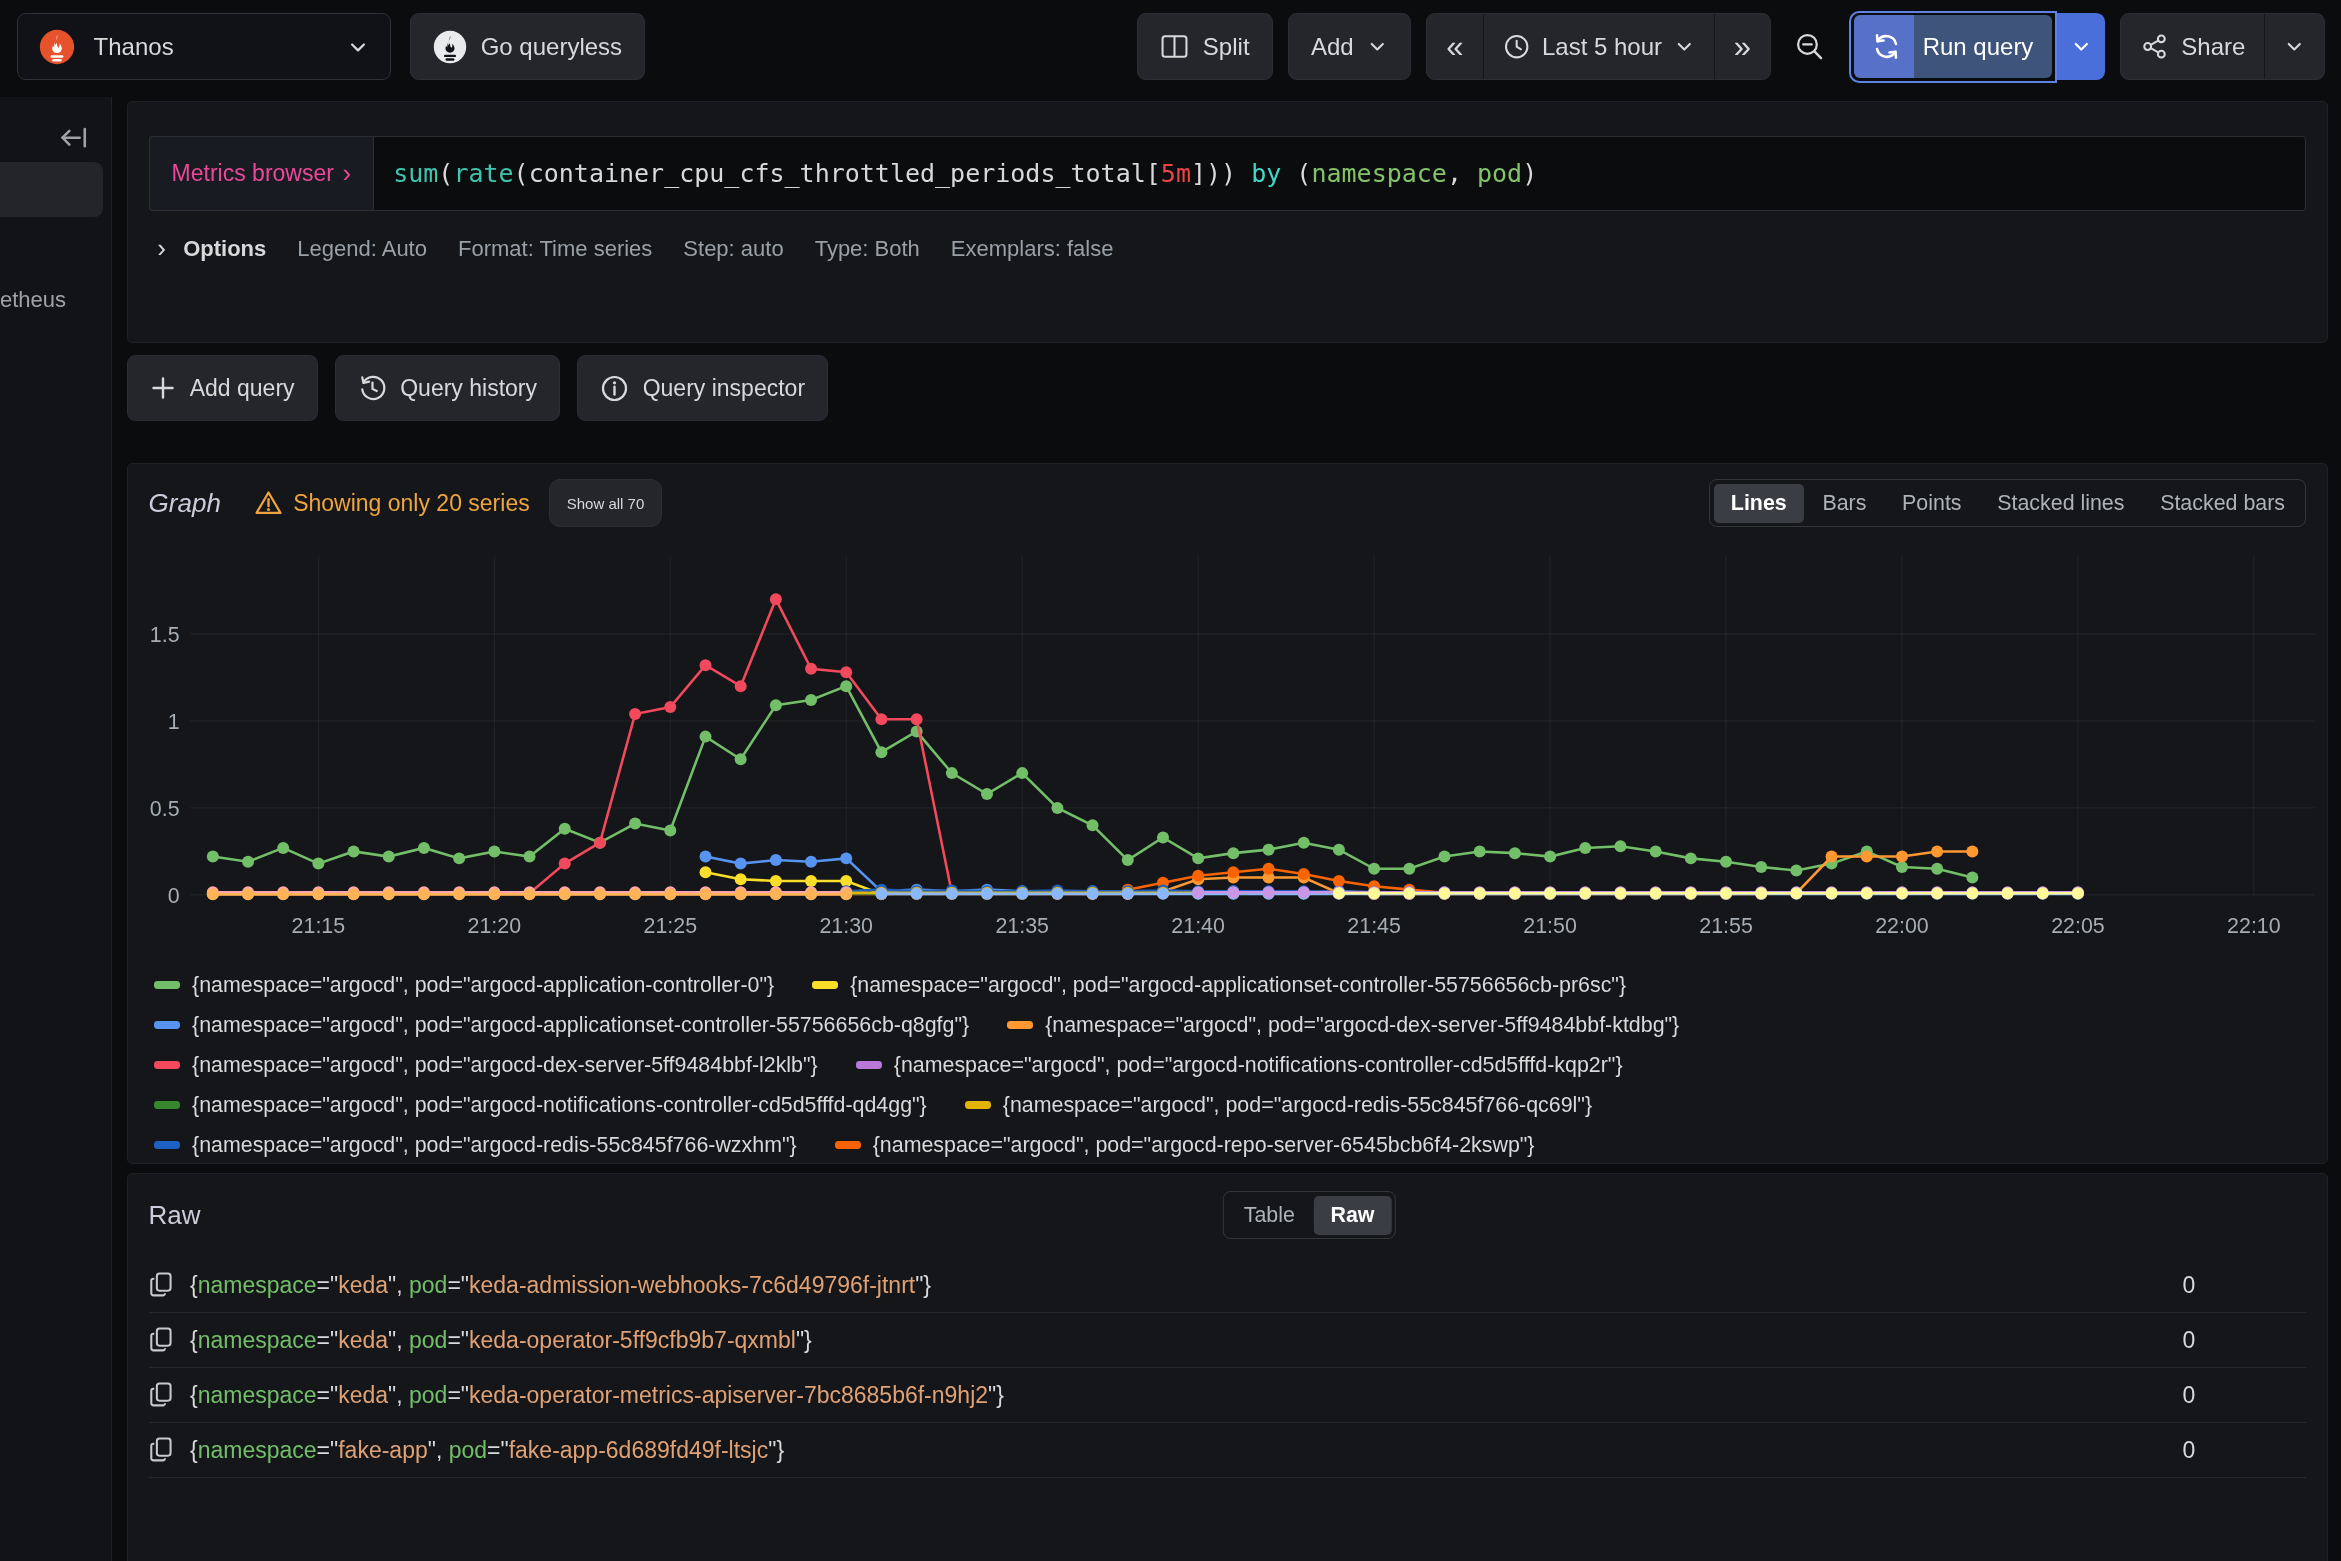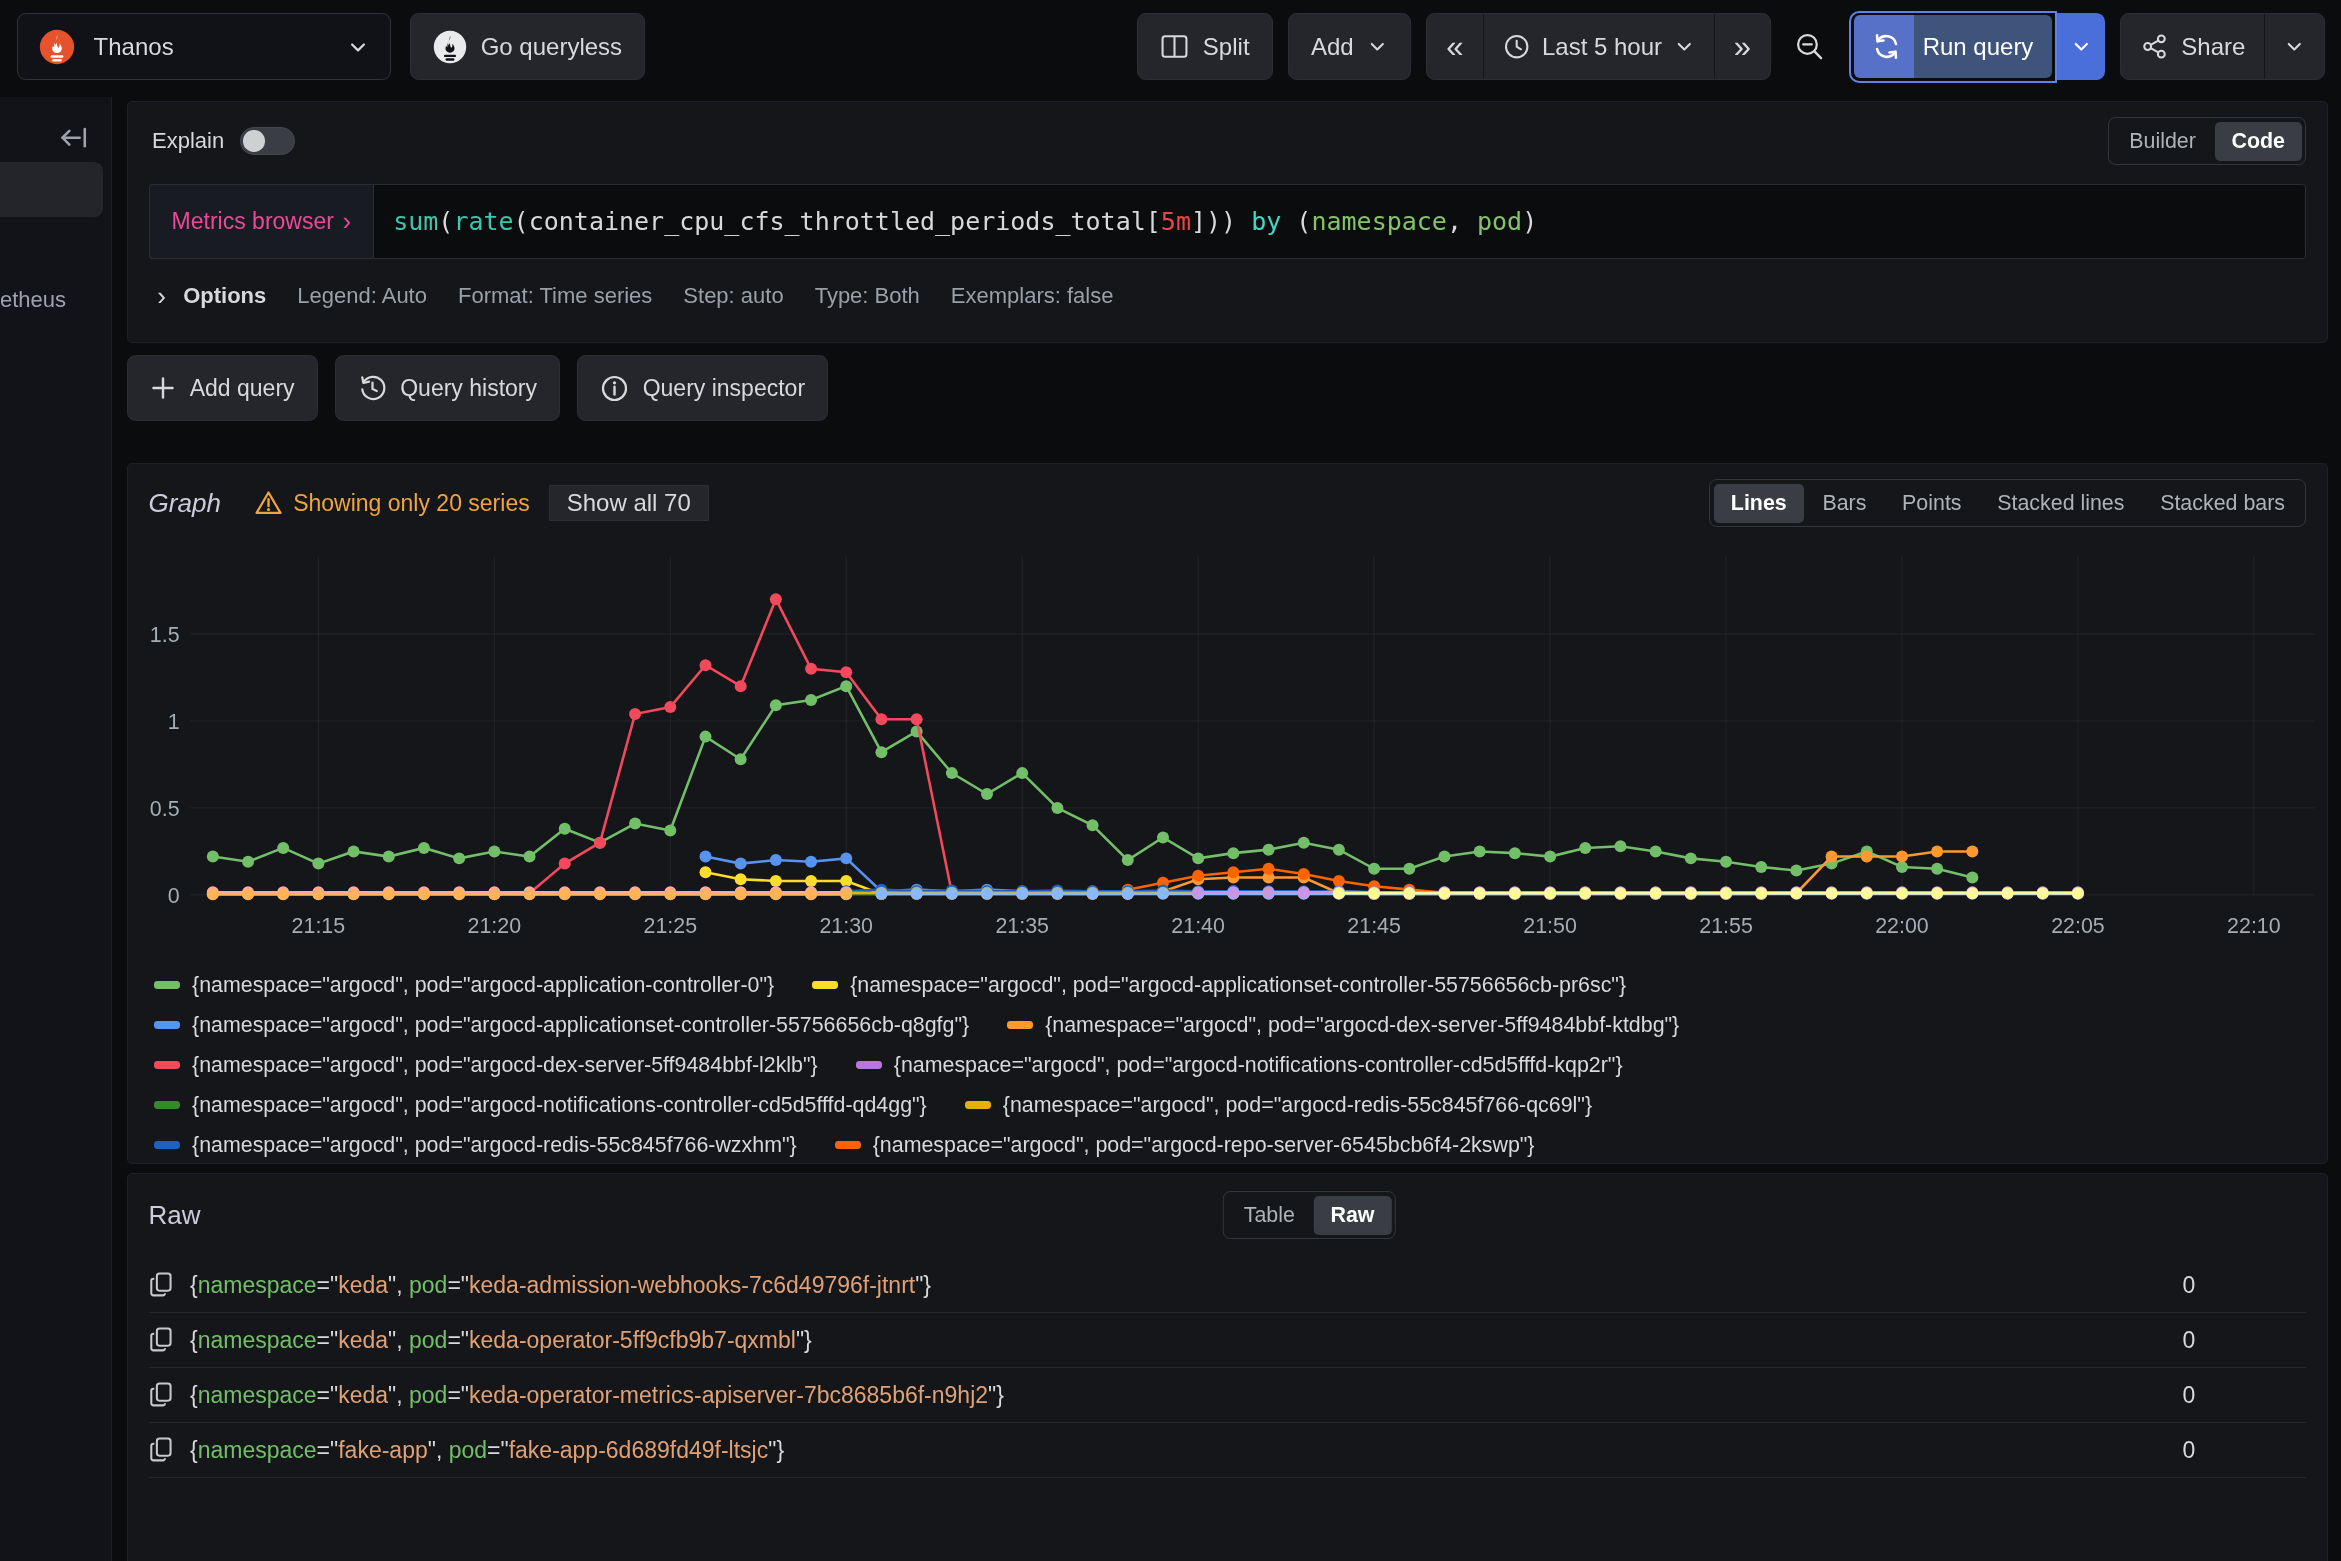--- a/index.html
+++ b/index.html
@@ -62,21 +62,21 @@
 
   
   .actions { position:absolute; left:127px; top:355px; display:flex; gap:17px; }
   .actions .btn { height:66px; font-size:23px; }
 
   
   .graph-panel { top:463px; height:701px; padding:13.7px 20.6px; }
   .gp-header { display:flex; align-items:center; height:51px; }
   .gp-title { font-size:26px; font-weight:500; color:#ccccdc;font-style:italic; }
   .gp-warning { display:flex; align-items:center; gap:10.3px; margin-left:33px; color:#f0a53c; font-size:23px; }
-  .show-all { margin-left:19px; height:36px; padding:0 17px; font-size:24px; border-radius:1px; }
+  .show-all { margin-left:19px; height:48px; padding:0 17px; font-size:15px; border-radius:11px; }
   .gp-modes { margin-left:auto; }
   .chart-wrap { position:absolute; left:10.3px; top:77px; width:2191px; height:407px; }
   .chart-wrap svg text { font-family:"Liberation Sans", sans-serif; font-size:25px; fill:#a6adb4; }
   .grid { stroke:rgba(240,250,255,0.08); stroke-width:1; }
   .legend { position:absolute; left:26px; top:501px; width:2152px; }
   .legend-row { display:flex; gap:38px; height:40px; align-items:center; }
   .legend-item { display:flex; align-items:center; gap:12px; font-size:21.4px; color:#d8d9da; cursor:pointer; white-space:nowrap; }
   .legend-mark { width:26px; height:7.7px; border-radius:3.4px; flex:none; }
 
   
@@ -235,30 +235,20 @@
         <line x1="30" y1="6" x2="30" y2="26" stroke="#9fa2a8" stroke-width="3" stroke-linecap="round"></line>
         <line x1="4" y1="16" x2="24" y2="16" stroke="#9fa2a8" stroke-width="3" stroke-linecap="round"></line>
         <polyline points="12,8 4,16 12,24" fill="none" stroke="#9fa2a8" stroke-width="3" stroke-linecap="round" stroke-linejoin="round"></polyline>
       </svg>
   </span>
   <div class="sb-selected"></div>
   <span class="sb-text">etheus</span>
 </div>
 
 <div class="panel query-panel">
-  <div class="qp-row1">
-    <div class="explain">
-      <span>Explain</span>
-      <span class="toggle"></span>
-    </div>
-    <div class="radio-group">
-      <span class="opt">Builder</span>
-      <span class="opt active">Code</span>
-    </div>
-  </div>
   <div class="qp-row2">
     <div class="metrics-browser">
       <span>Metrics browser</span>
       <span style="font-size:26px;">›</span>
     </div>
     <div class="query-code">
       <span><span class="tok-fn">sum</span><span class="tok-p">(</span><span class="tok-fn">rate</span><span class="tok-p">(</span><span class="tok-m">container_cpu_cfs_throttled_periods_total</span><span class="tok-p">[</span><span class="tok-d">5m</span><span class="tok-p">]</span><span class="tok-p">))</span><span class="tok-p"> </span><span class="tok-kw">by</span><span class="tok-p"> </span><span class="tok-p">(</span><span class="tok-lbl">namespace</span><span class="tok-p">, </span><span class="tok-lbl">pod</span><span class="tok-p">)</span></span>
     </div>
   </div>
   <div class="qp-row3">

